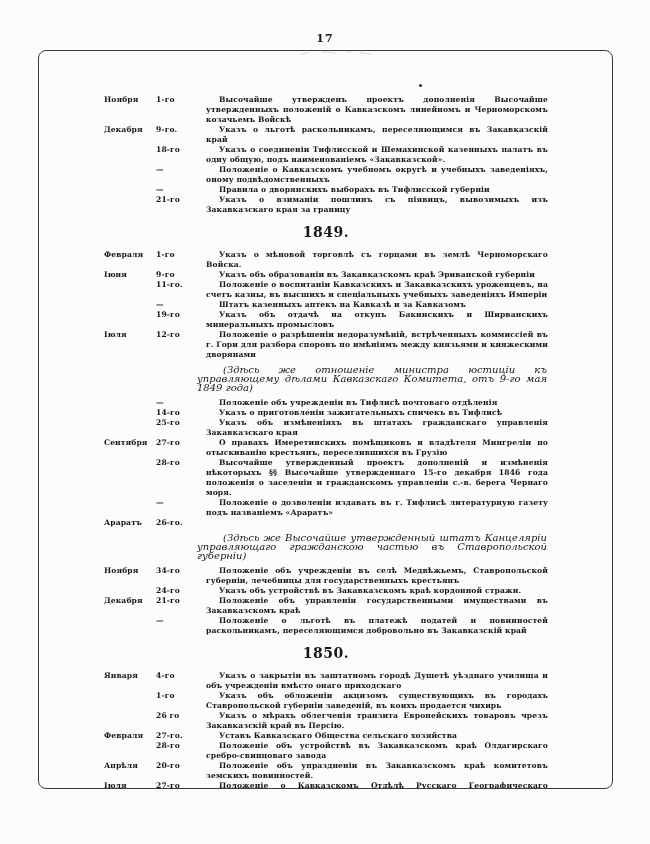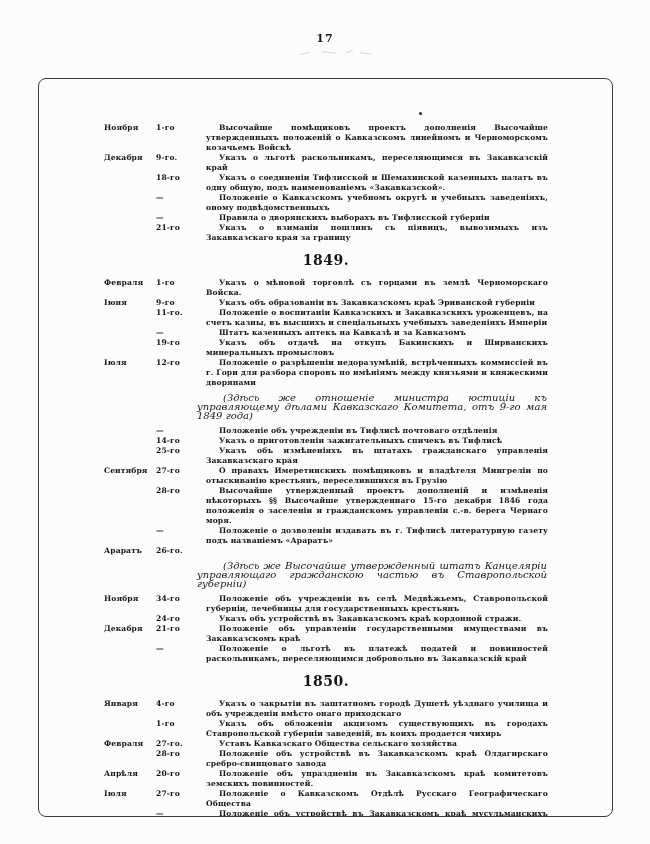--- a/index.html
+++ b/index.html
@@ -10,21 +10,21 @@
 
   .page-number{ position:absolute; top:32px; left:0; width:650px; text-align:center;
                 font-size:11px; font-weight:bold; letter-spacing:1px; }
   .pencil-marks{ position:absolute; top:49px; left:300px; width:76px; height:8px; opacity:.55; }
   .pencil-marks i{ position:absolute; border-top:1px solid #b9b9b2; height:0; }
   .pencil-marks i:nth-child(1){ left:0;  top:4px; width:9px;  transform:rotate(-14deg); }
   .pencil-marks i:nth-child(2){ left:22px;top:3px; width:14px; transform:rotate(6deg); }
   .pencil-marks i:nth-child(3){ left:46px;top:2px; width:7px;  transform:rotate(-20deg); }
   .pencil-marks i:nth-child(4){ left:60px;top:4px; width:12px; transform:rotate(8deg); }
 
-  .frame{ position:absolute; left:38px; top:78px; width:575px; height:739px;
+  .frame{ position:absolute; left:38px; top:50px; width:575px; height:739px;
           border:1px solid var(--frame); border-radius:8px; overflow:hidden; }
   .bullet-artifact{ position:absolute; left:380px; top:33px; width:3px; height:3px;
                     border-radius:50%; background:#2a2a2a; }
 
   .page-inner{ position:absolute; left:0; top:0; width:100%; padding:44px 0 0 65px; }
 
   .year-heading{ width:444px; text-align:center; font-size:14px; font-weight:bold;
                  letter-spacing:.5px; margin:9px 0 10px; }
 
   .entry{ font-size:7.6px; font-weight:bold; line-height:10px; letter-spacing:.1px; }
@@ -51,21 +51,21 @@
   <div class="frame">
     <span class="bullet-artifact"></span>
     <div class="page-inner">
   <div class="section">
 
     <div>
   <div class="entry">
     <div class="row">
       <span class="entry-month">Ноября</span>
       <span class="entry-day">1-го</span>
-      <span class="entry-text">Высочайше помѣщиковъ проектъ дополненія Высочайше утвержденныхъ положеній о Кавказскомъ линейномъ и Черноморскомъ козачьемъ Войскѣ</span>
+      <span class="entry-text">Высочайше утвержденъ проектъ дополненія Высочайше утвержденныхъ положеній о Кавказскомъ линейномъ и Черноморскомъ козачьемъ Войскѣ</span>
     </div>
 
   </div>
 
   <div class="entry">
     <div class="row">
       <span class="entry-month">Декабря</span>
       <span class="entry-day">9-го.</span>
       <span class="entry-text">Указъ о льготѣ раскольникамъ, переселяющимся въ Закавказскій край</span>
     </div>
@@ -281,20 +281,28 @@
 
   <div class="entry">
     <div class="row">
       <span class="entry-month"></span>
       <span class="entry-day">1-го</span>
       <span class="entry-text">Указъ объ обложеніи акцизомъ существующихъ въ городахъ Ставропольской губерніи заведеній, въ коихъ продается чихирь</span>
     </div>
 
   </div>
 
+  <div class="entry">
+    <div class="row">
+      <span class="entry-month"></span>
+      <span class="entry-day">26 го</span>
+      <span class="entry-text">Указъ о мѣрахъ облегченія транзита Европейскихъ товаровъ чрезъ Закавказскій край въ Персію.</span>
+    </div>
+
+  </div>
 
   <div class="entry">
     <div class="row">
       <span class="entry-month">Февраля</span>
       <span class="entry-day">27-го.</span>
       <span class="entry-text">Уставъ Кавказскаго Общества сельскаго хозяйства</span>
     </div>
 
   </div>
 

